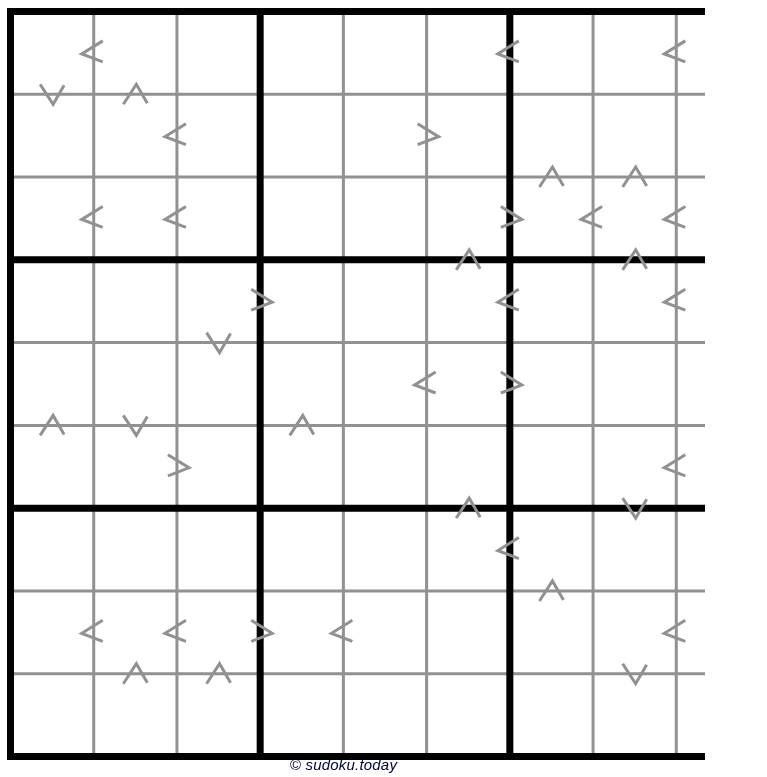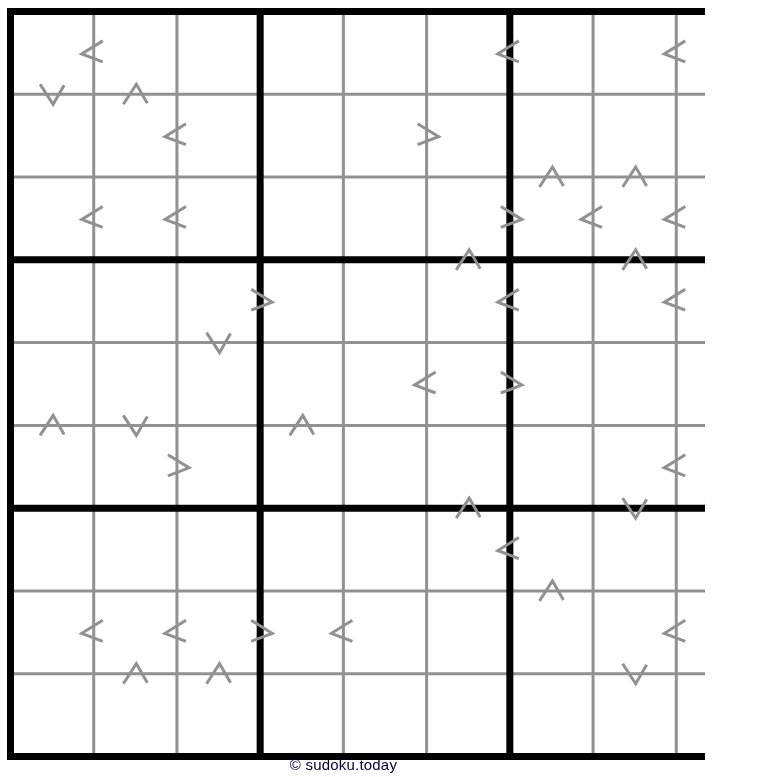--- a/index.html
+++ b/index.html
@@ -7,20 +7,21 @@
     padding: 0;
     background: #ffffff;
   }
   .screen {
     position: relative;
     width: 705px;
     height: 777px;
     background: #86efac;
     font-family: "Liberation Sans", sans-serif;
     overflow: hidden;
+    font-style: italic;
   }
   #grid-svg {
     position: absolute;
     left: 0;
     top: 0;
   }
   .footer {
     position: absolute;
     left: 0;
     right: 0;

